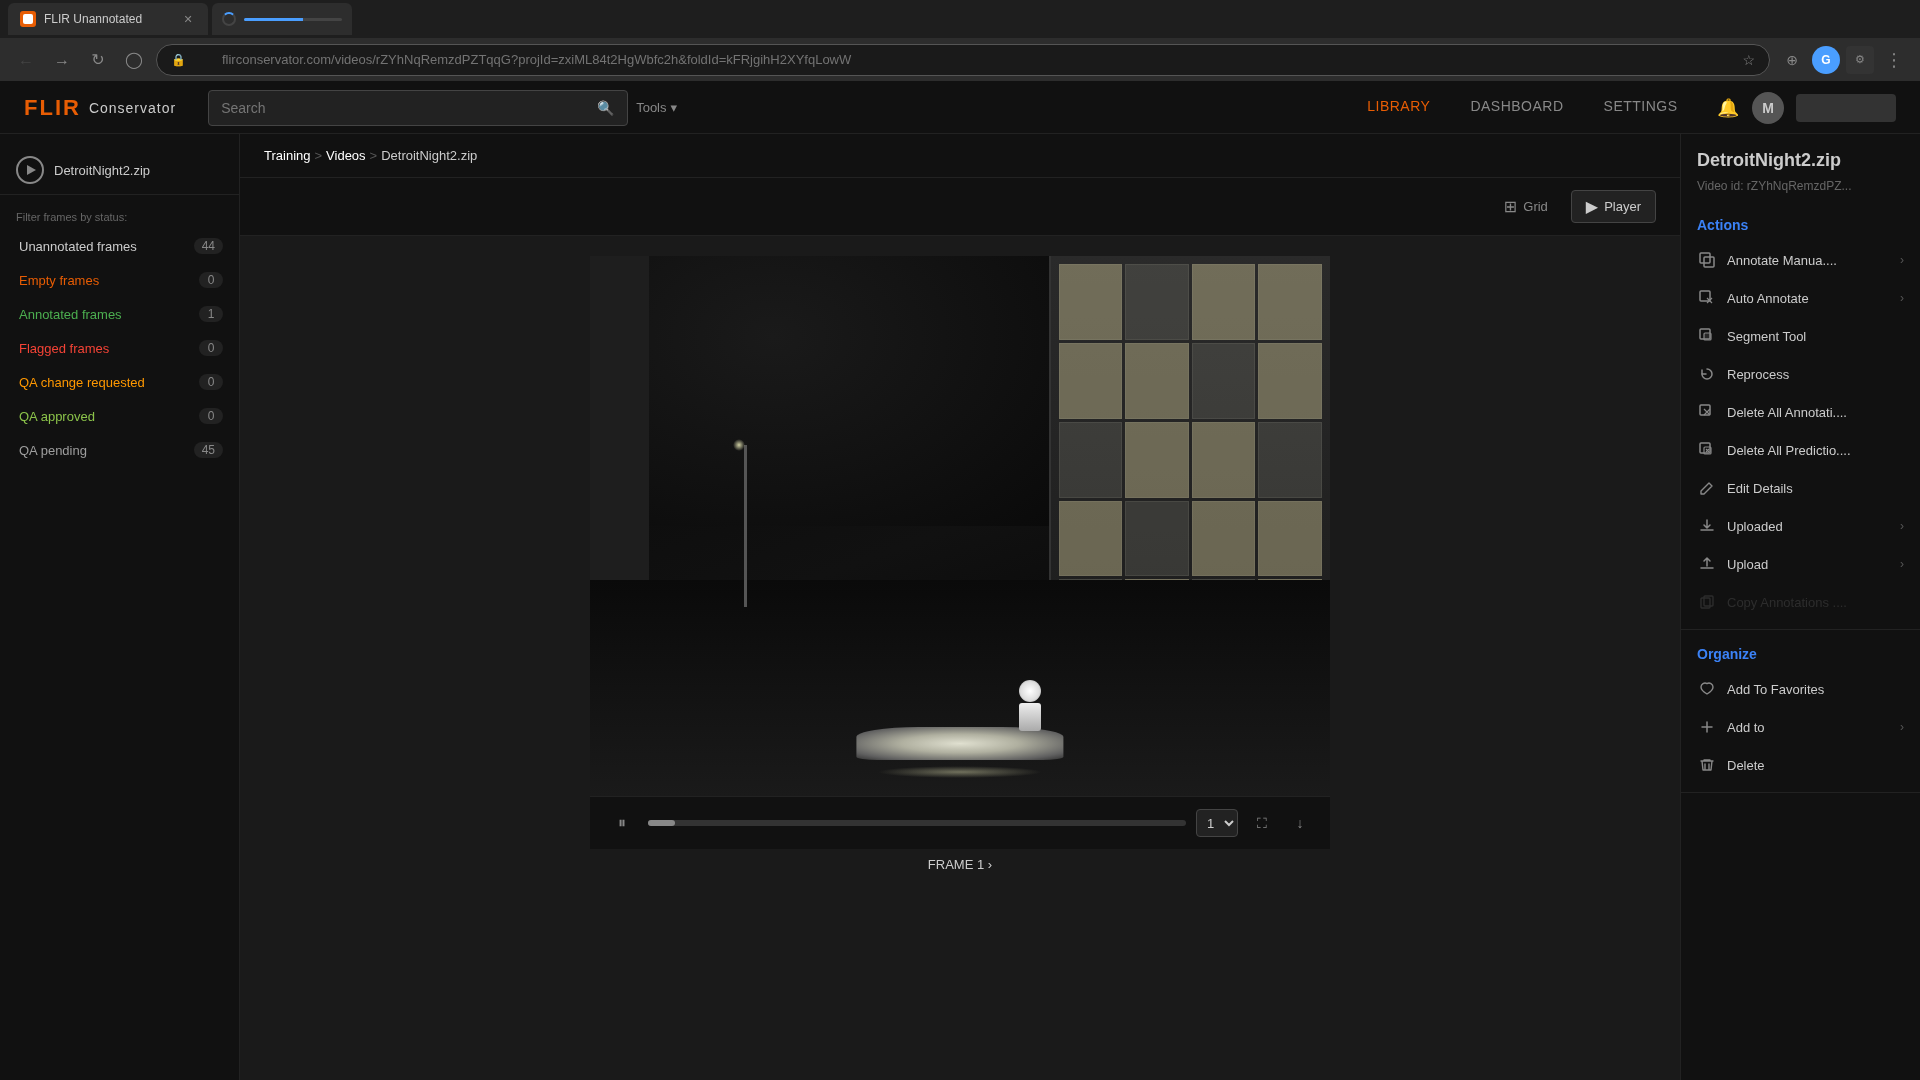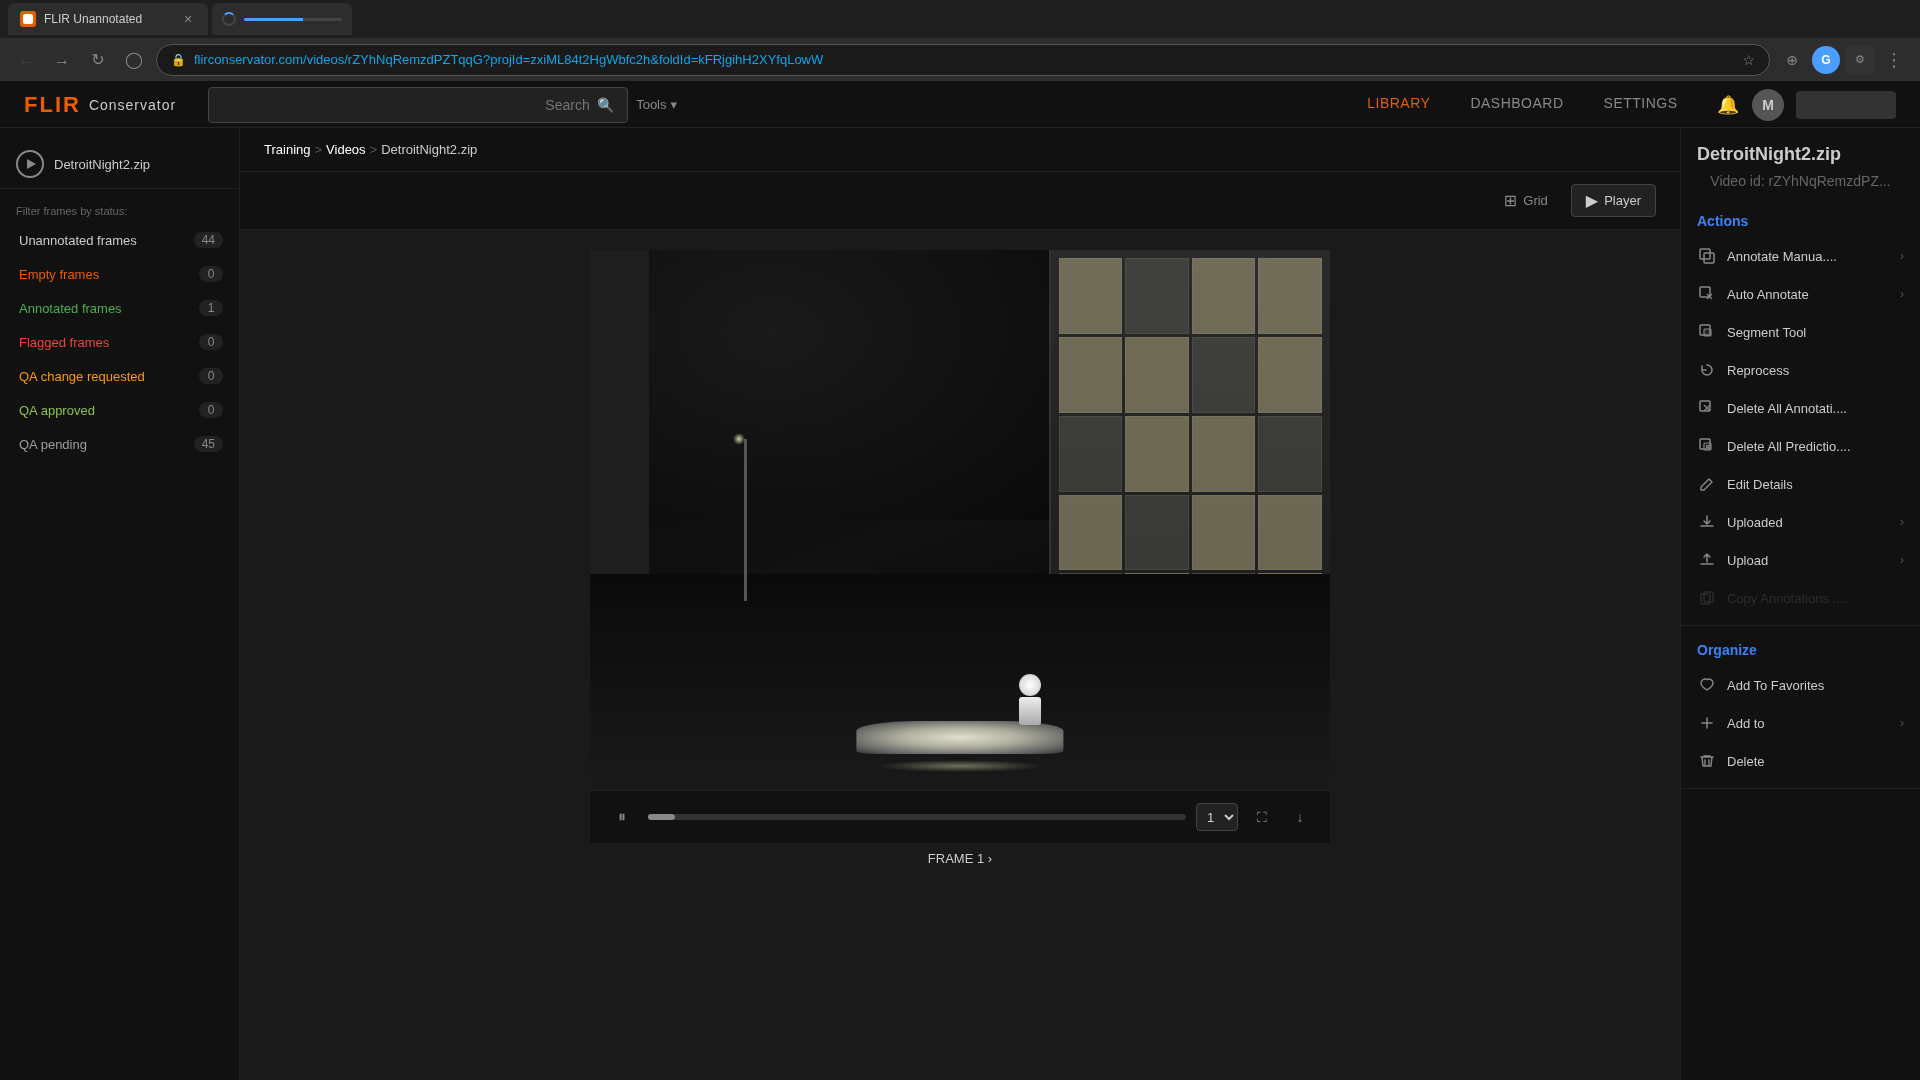--- a/index.html
+++ b/index.html
@@ -16,38 +16,38 @@
     .browser-loading { width: 140px; height: 32px; background: #2d2d2d; border-radius: 6px 6px 0 0; display: flex; align-items: center; padding: 0 10px; }
     .loading-spinner { width: 14px; height: 14px; border: 2px solid #444; border-top: 2px solid #4a9eff; border-radius: 50%; animation: spin 1s linear infinite; margin-right: 8px; }
     @keyframes spin { to { transform: rotate(360deg); } }
     .loading-bar { flex: 1; height: 3px; background: #444; border-radius: 2px; overflow: hidden; }
     .loading-progress { width: 60%; height: 100%; background: #4a9eff; }
     .browser-toolbar { background: #2d2d2d; height: 44px; display: flex; align-items: center; padding: 0 12px; gap: 8px; border-bottom: 1px solid #111; }
     .nav-btn { width: 28px; height: 28px; display: flex; align-items: center; justify-content: center; border-radius: 50%; color: #888; font-size: 16px; cursor: pointer; }
     .nav-btn.disabled { color: #444; cursor: default; }
     .address-bar { flex: 1; background: #1a1a1a; border: 1px solid #555; border-radius: 20px; height: 32px; display: flex; align-items: center; padding: 0 14px; gap: 8px; }
     .address-bar-lock { color: #888; font-size: 12px; }
-    .address-bar-url { font-size: 13px; color: #0ea5e9; flex: 1; }
+    .address-bar-url { font-size: 13px; color: #737373; flex: 1; margin-left: 28px; }
     .address-bar-star { color: #888; font-size: 14px; }
     .browser-actions { display: flex; gap: 6px; align-items: center; }
     .browser-action-btn { width: 28px; height: 28px; display: flex; align-items: center; justify-content: center; border-radius: 50%; color: #888; font-size: 14px; cursor: pointer; }
     .profile-btn { width: 28px; height: 28px; border-radius: 50%; background: #4a9eff; display: flex; align-items: center; justify-content: center; font-size: 12px; font-weight: bold; color: #fff; cursor: pointer; }
     .ext-btn { width: 28px; height: 28px; border-radius: 4px; background: #333; display: flex; align-items: center; justify-content: center; font-size: 11px; color: #888; cursor: pointer; }
     .menu-btn { width: 28px; height: 28px; display: flex; align-items: center; justify-content: center; color: #888; cursor: pointer; font-size: 18px; }
 
     
     .app { display: flex; flex-direction: column; flex: 1; overflow: hidden; }
 
     
-    .app-header { background: #111; height: 46px; display: flex; align-items: center; padding: 0 24px; gap: 0; flex-shrink: 0; border-bottom: 1px solid #222; }
+    .app-header { background: #111; height: 52px; display: flex; align-items: center; padding: 0 24px; gap: 0; flex-shrink: 0; border-bottom: 1px solid #222; }
     .logo { display: flex; align-items: center; gap: 8px; margin-right: 32px; }
     .logo-flir { color: #e85d04; font-size: 22px; font-weight: 900; letter-spacing: 2px; }
     .logo-text { color: #ccc; font-size: 14px; font-weight: 400; letter-spacing: 1px; }
     .search-bar { background: #222; border: 1px solid #444; border-radius: 4px; height: 36px; display: flex; align-items: center; padding: 0 12px; gap: 8px; width: 420px; }
-    .search-input { background: transparent; border: none; outline: none; color: #ccc; font-size: 14px; flex: 1; text-align: right; }
+    .search-input { background: transparent; border: none; outline: none; color: #ccc; font-size: 14px; flex: 1; }
     .search-icon { color: #888; font-size: 14px; }
     .tools-btn { color: #888; font-size: 13px; padding: 4px 8px; display: flex; align-items: center; gap: 4px; cursor: pointer; }
     .header-nav { display: flex; align-items: center; margin-left: auto; gap: 0; }
     .nav-item { color: #888; font-size: 14px; padding: 0 20px; height: 58px; display: flex; align-items: center; cursor: pointer; text-transform: uppercase; letter-spacing: 0.5px; border-bottom: 3px solid transparent; }
     .nav-item.active { color: #e85d04; border-bottom-color: #e85d04; }
     .header-right { display: flex; align-items: center; gap: 12px; margin-left: 20px; }
     .notif-btn { color: #888; font-size: 18px; cursor: pointer; }
     .user-avatar { width: 32px; height: 32px; border-radius: 50%; background: #555; display: flex; align-items: center; justify-content: center; font-size: 14px; font-weight: bold; color: #ccc; cursor: pointer; }
     .user-name-bar { background: #333; border-radius: 4px; height: 28px; width: 100px; }
 
@@ -114,21 +114,21 @@
     .frame-select { background: #222; border: 1px solid #444; border-radius: 4px; color: #ccc; font-size: 13px; padding: 3px 6px; height: 28px; cursor: pointer; }
     .fullscreen-btn { width: 28px; height: 28px; display: flex; align-items: center; justify-content: center; color: #888; cursor: pointer; font-size: 14px; }
     .download-ctrl-btn { width: 28px; height: 28px; display: flex; align-items: center; justify-content: center; color: #888; cursor: pointer; font-size: 14px; }
     .frame-label { font-size: 13px; color: #888; padding: 8px; text-align: center; cursor: pointer; }
     .frame-label span { color: #ccc; }
     .frame-label-arrow { color: #666; }
 
     
     .right-panel { width: 240px; background: #111; border-left: 1px solid #222; flex-shrink: 0; display: flex; flex-direction: column; overflow-y: auto; padding: 16px 0; }
     .right-panel-title { font-size: 18px; font-weight: 600; color: #ccc; padding: 0 16px 8px; }
-    .right-panel-video-id { font-size: 14px; color: #666; padding: 0 16px 16px; text-align: center; }
+    .right-panel-video-id { font-size: 12px; color: #666; padding: 0 16px 16px; }
     .section-header { font-size: 14px; font-weight: 600; color: #3b82f6; padding: 8px 16px; margin-top: 0; }
     .action-item { display: flex; align-items: center; gap: 10px; padding: 9px 16px; cursor: pointer; }
     .action-item.disabled { opacity: 0.4; cursor: default; }
     .action-icon { width: 20px; height: 20px; display: flex; align-items: center; justify-content: center; flex-shrink: 0; color: #888; font-size: 14px; }
     .action-label { font-size: 13px; color: #ccc; flex: 1; }
     .action-label.disabled { color: #555; }
     .action-arrow { color: #555; font-size: 12px; }
     .divider { height: 1px; background: #222; margin: 8px 0; }
     .details-section { padding: 8px 16px; }
     .details-title { font-size: 14px; font-weight: 600; color: #ccc; margin-bottom: 10px; }

